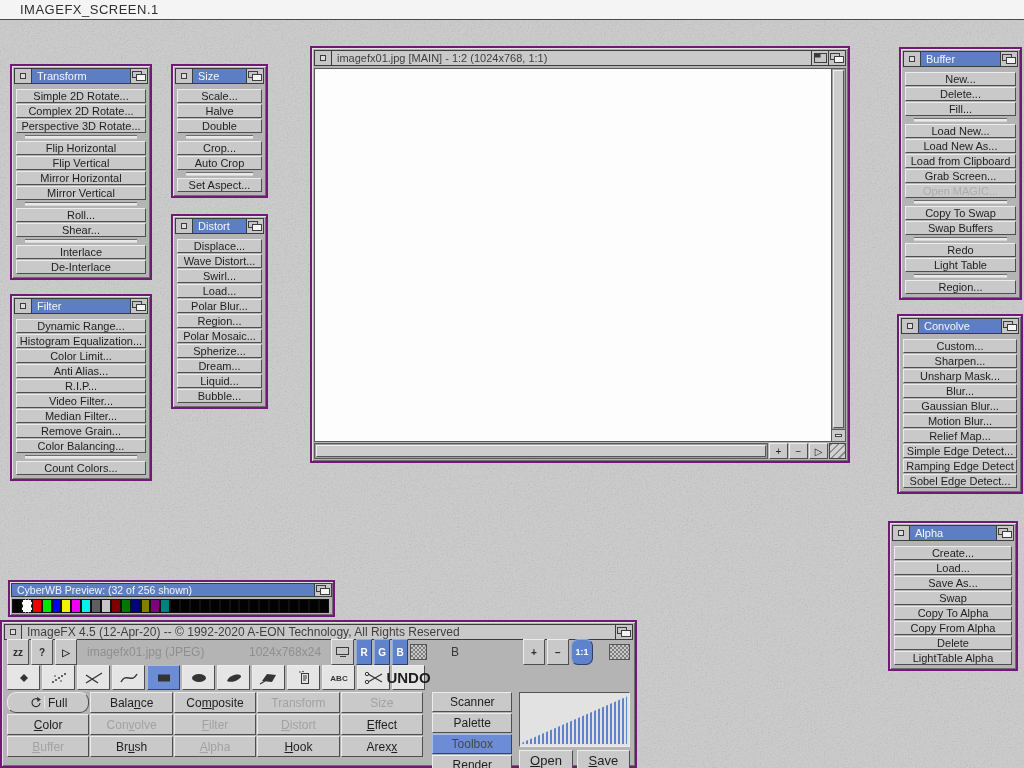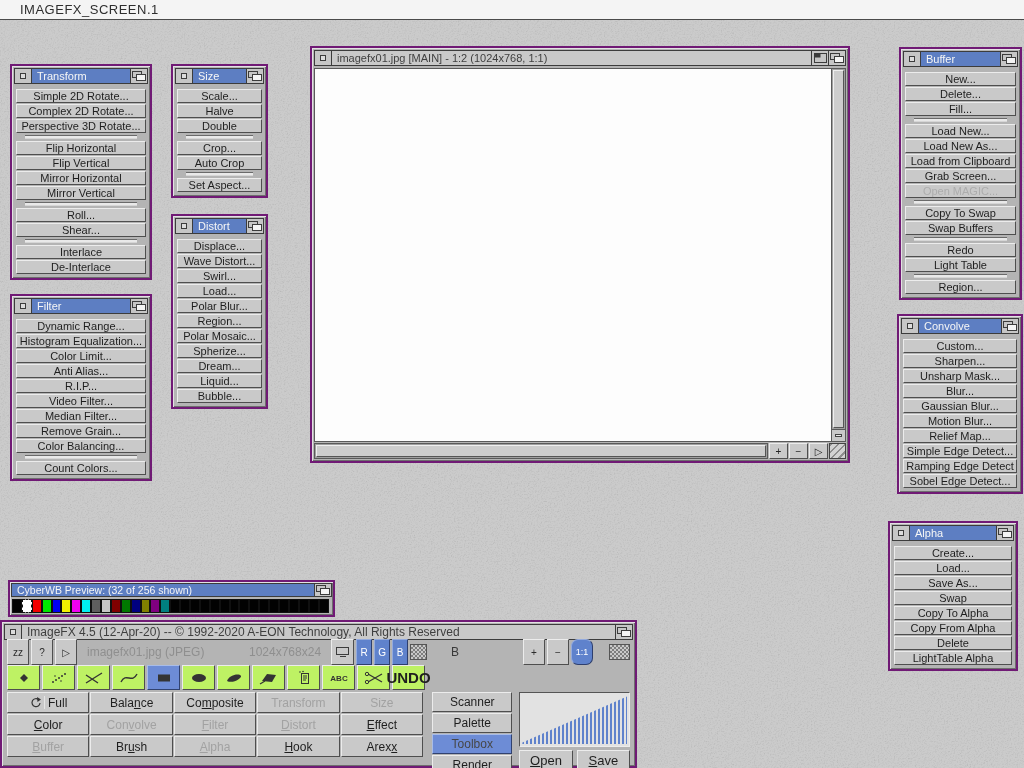--- a/index.html
+++ b/index.html
@@ -33,38 +33,38 @@
 .hbar{flex:1;border:1px solid #5a5a5a;background:#a0a0a0;padding:1px;}
 .hknob{width:100%;height:100%;background:#cdcdcd;border:1px solid;border-color:#efefef #555 #555 #efefef;}
 .sbtn{width:19px;background:#c9c9c9;border:1px solid;border-color:#ececec #4e4e4e #4e4e4e #ececec;font-size:10px;display:flex;align-items:center;justify-content:center;color:#222;}
 .corner{width:17px;background:repeating-linear-gradient(135deg,#8e8e8e 0 2px,#d2d2d2 2px 5px);border:1px solid #444;}
 
 .swrow{display:flex;padding:1px 2px 2px;}
 .sw{width:9.9px;height:14px;border:1px solid #101010;flex:none;}
 .sw.selsw{border:1px dashed #101010;}
 
 .inforow{height:20px;display:flex;align-items:center;gap:2px;padding:0 5px;}
-.ibtn{height:16px;min-width:22px;background:#c9c9c9;border:1px solid;border-color:#ececec #4e4e4e #4e4e4e #ececec;font-size:10px;font-weight:normal;color:#2c2c2c;display:flex;align-items:center;justify-content:center;padding:12px 3px;}
+.ibtn{height:16px;min-width:22px;background:#c9c9c9;border:1px solid;border-color:#ececec #4e4e4e #4e4e4e #ececec;font-size:10px;font-weight:bold;color:#2c2c2c;display:flex;align-items:center;justify-content:center;padding:12px 3px;}
 .ghosttext{color:#8f8f8f;font-size:12px;white-space:nowrap;}
 .fname{margin-left:8px;width:152px;}
 .fdims{margin-left:8px;}
 .rgbbtn{width:16px;height:16px;min-width:16px;background:#5f82cc;color:#fff;border-color:#93aade #2e3f6e #2e3f6e #93aade;}
 .dither{width:17px;height:16px;background:repeating-conic-gradient(#7e7e7e 0 25%,#c9c9c9 0 50%);background-size:4px 4px;border:1px solid #555;flex:none;}
 .chlabel{font-size:12px;color:#3a3a3a;margin-left:22px;}
 .bluebtn{background:#5f82cc;color:#fff;border-color:#93aade #2e3f6e #2e3f6e #93aade;border-radius:7px;}
 .toolsrow{display:flex;gap:2px;margin:3px 5px 2px;}
-.tool{width:33px;height:25px;background:#bef264;border:1px solid;border-color:#ececec #4e4e4e #4e4e4e #ececec;display:flex;align-items:center;justify-content:center;flex:none;}
+.tool{width:33px;height:25px;background:#e5e5e5;border:1px solid;border-color:#ececec #4e4e4e #4e4e4e #ececec;display:flex;align-items:center;justify-content:center;flex:none;}
 .tool.sel{background:#6d8cd6;border-color:#a8bce8 #31426f #31426f #a8bce8;}
 .undotext{font-size:15px;font-weight:bold;color:#1e1e1e;}
 .mainrow{display:flex;margin:2px 5px 0;}
 .gridcol{width:425px;}
 .grid{display:grid;grid-template-columns:repeat(5,1fr);gap:1px;}
 .gbtn{height:21px;background:#c9c9c9;border:1px solid;border-color:#ececec #4e4e4e #4e4e4e #ececec;font-size:12px;color:#1e1e1e;display:flex;align-items:center;justify-content:center;white-space:nowrap;overflow:hidden;}
 .gbtn.ghost{color:#a2a2a2;}
-.fullbtn{gap:3px;}
+.fullbtn{gap:3px;border-radius:9px;}
 .fdiv{width:1px;height:13px;background:#6a6a6a;border-right:1px solid #e6e6e6;}
 .sidecol{width:82px;margin-left:9px;display:flex;flex-direction:column;gap:1px;}
 .sbtn2{height:20px;background:#c9c9c9;border:1px solid;border-color:#ececec #4e4e4e #4e4e4e #ececec;font-size:12px;color:#1e1e1e;display:flex;align-items:center;justify-content:center;}
 .sbtn2.sel{background:#6d8cd6;color:#474747;border-color:#a8bce8 #31426f #31426f #a8bce8;}
 .rightcol{width:113px;margin-left:7px;display:flex;flex-direction:column;}
 .ramp{height:55px;border:1px solid;border-color:#555 #ececec #ececec #555;background:#e2e2e2;position:relative;overflow:hidden;margin-bottom:3px;}
 .rampbars{position:absolute;inset:2px;background:repeating-linear-gradient(90deg,#5f82cc 0 2px,#e2e2e2 2px 4px);clip-path:polygon(0 97%,100% 3%,100% 100%,0 100%);}
 .acts{display:grid;grid-template-columns:1fr 1fr;gap:2px 4px;}
 .abtn{height:20px;background:#c9c9c9;border:1px solid;border-color:#ececec #4e4e4e #4e4e4e #ececec;font-size:13px;color:#1e1e1e;display:flex;align-items:center;justify-content:center;}
 svg.ic{display:block;}

